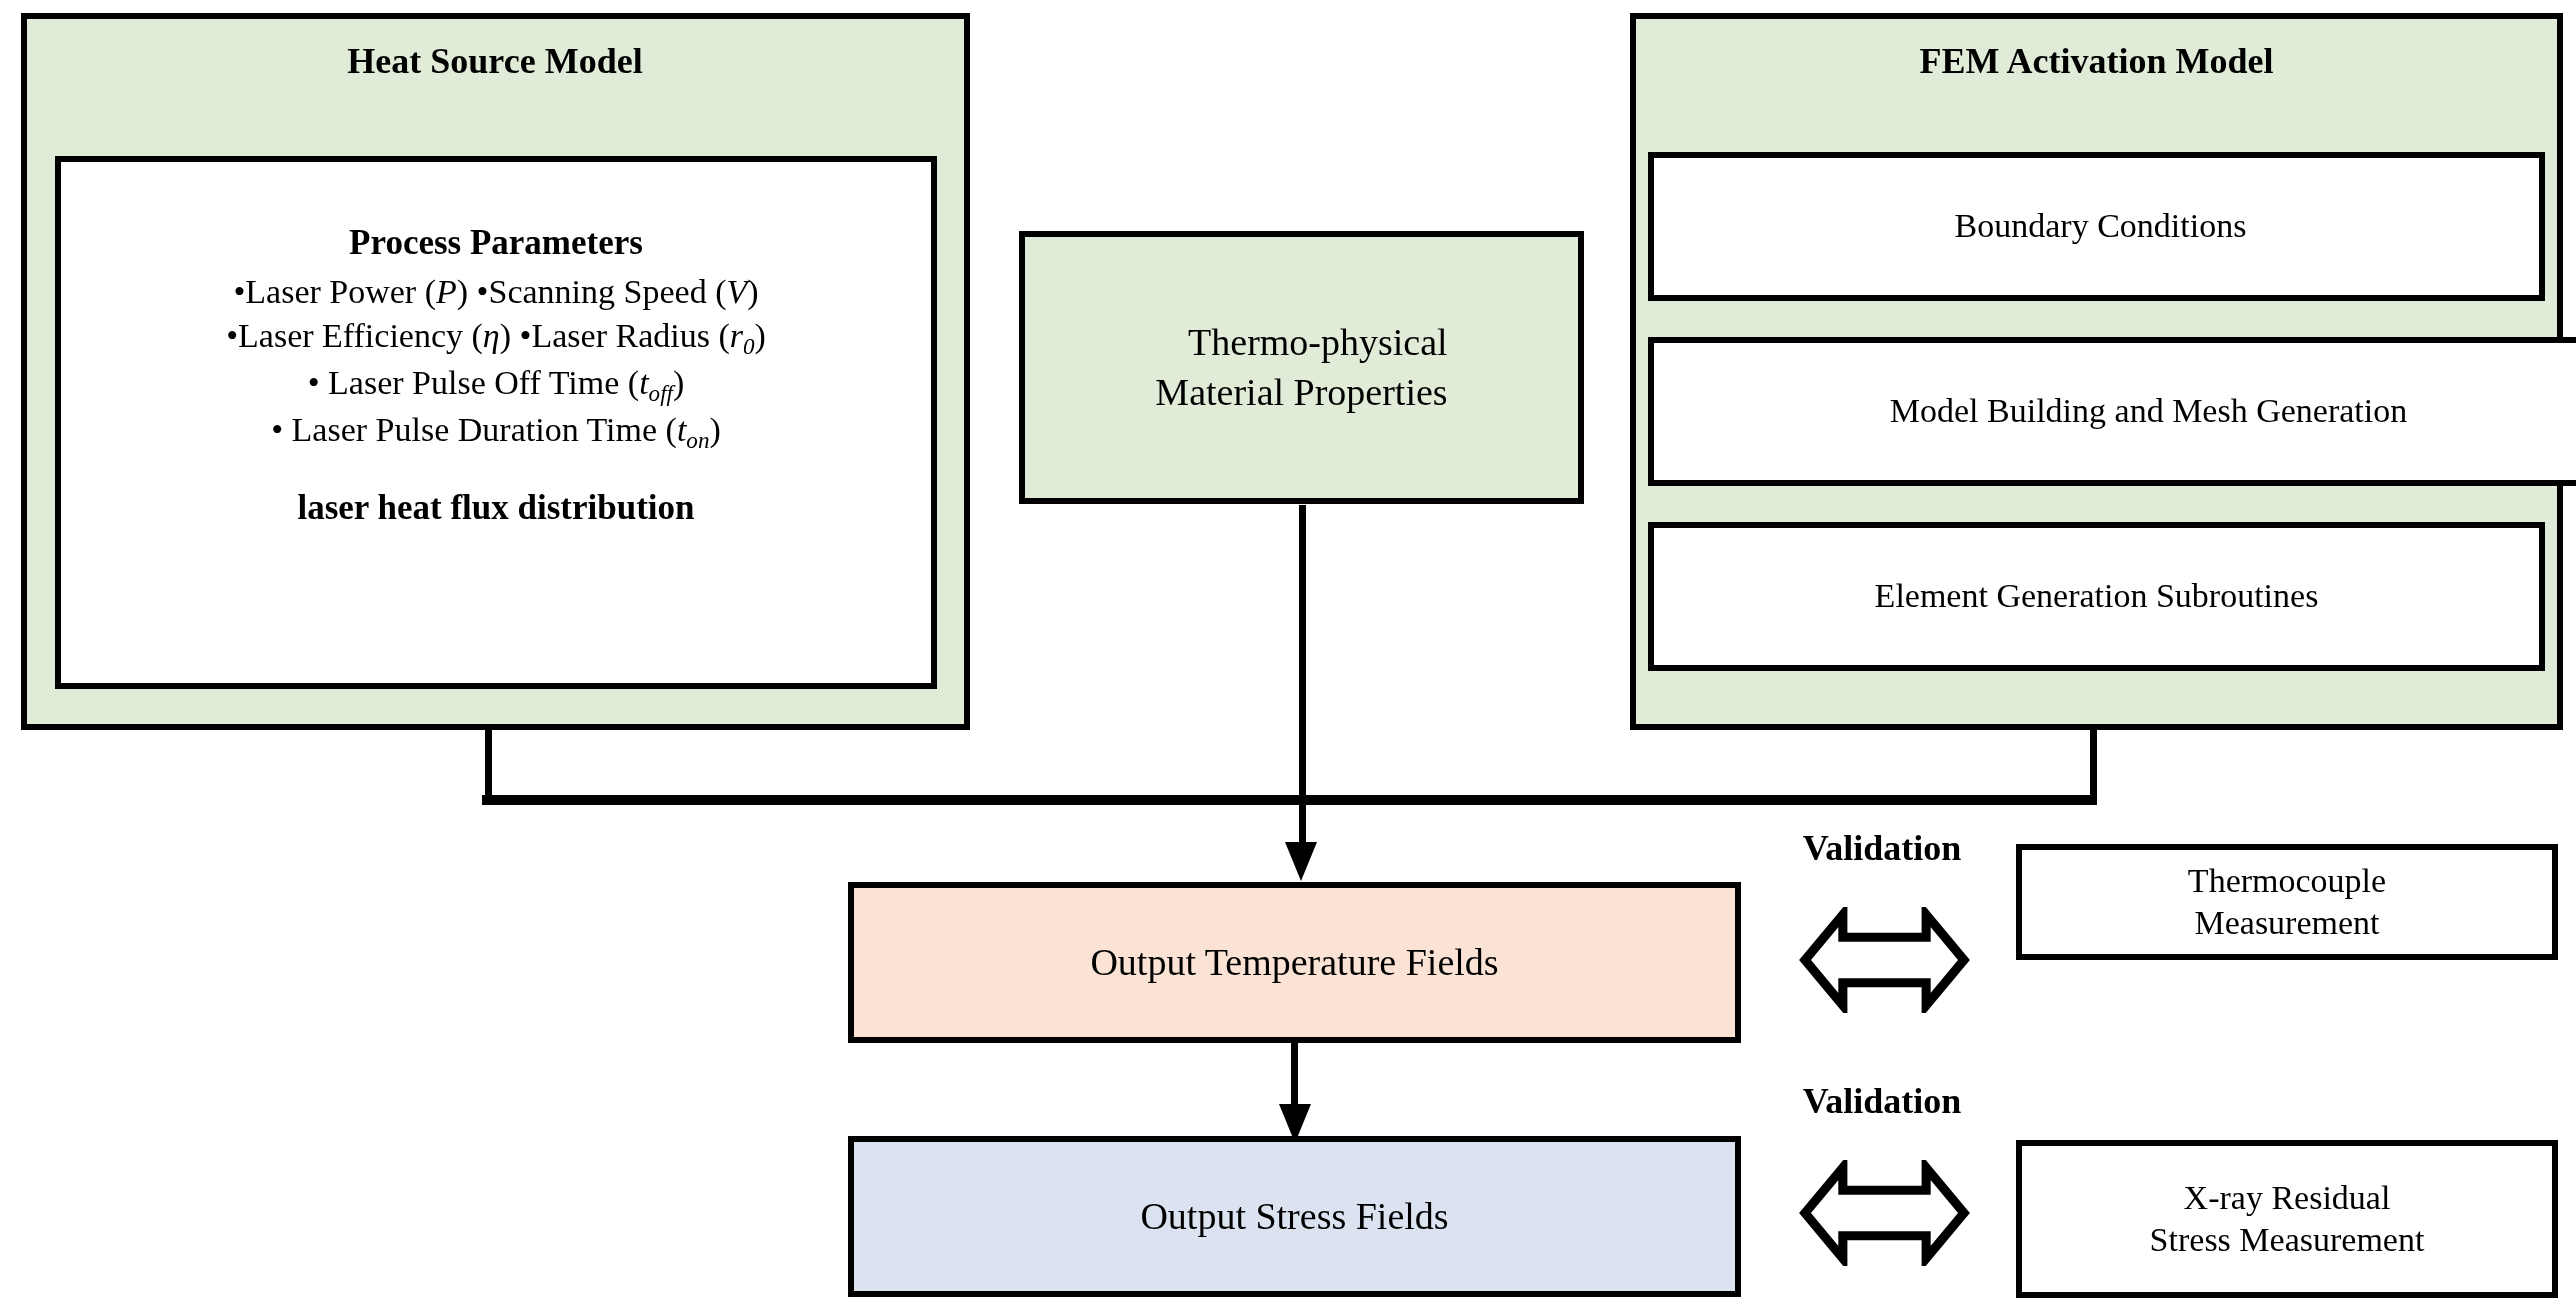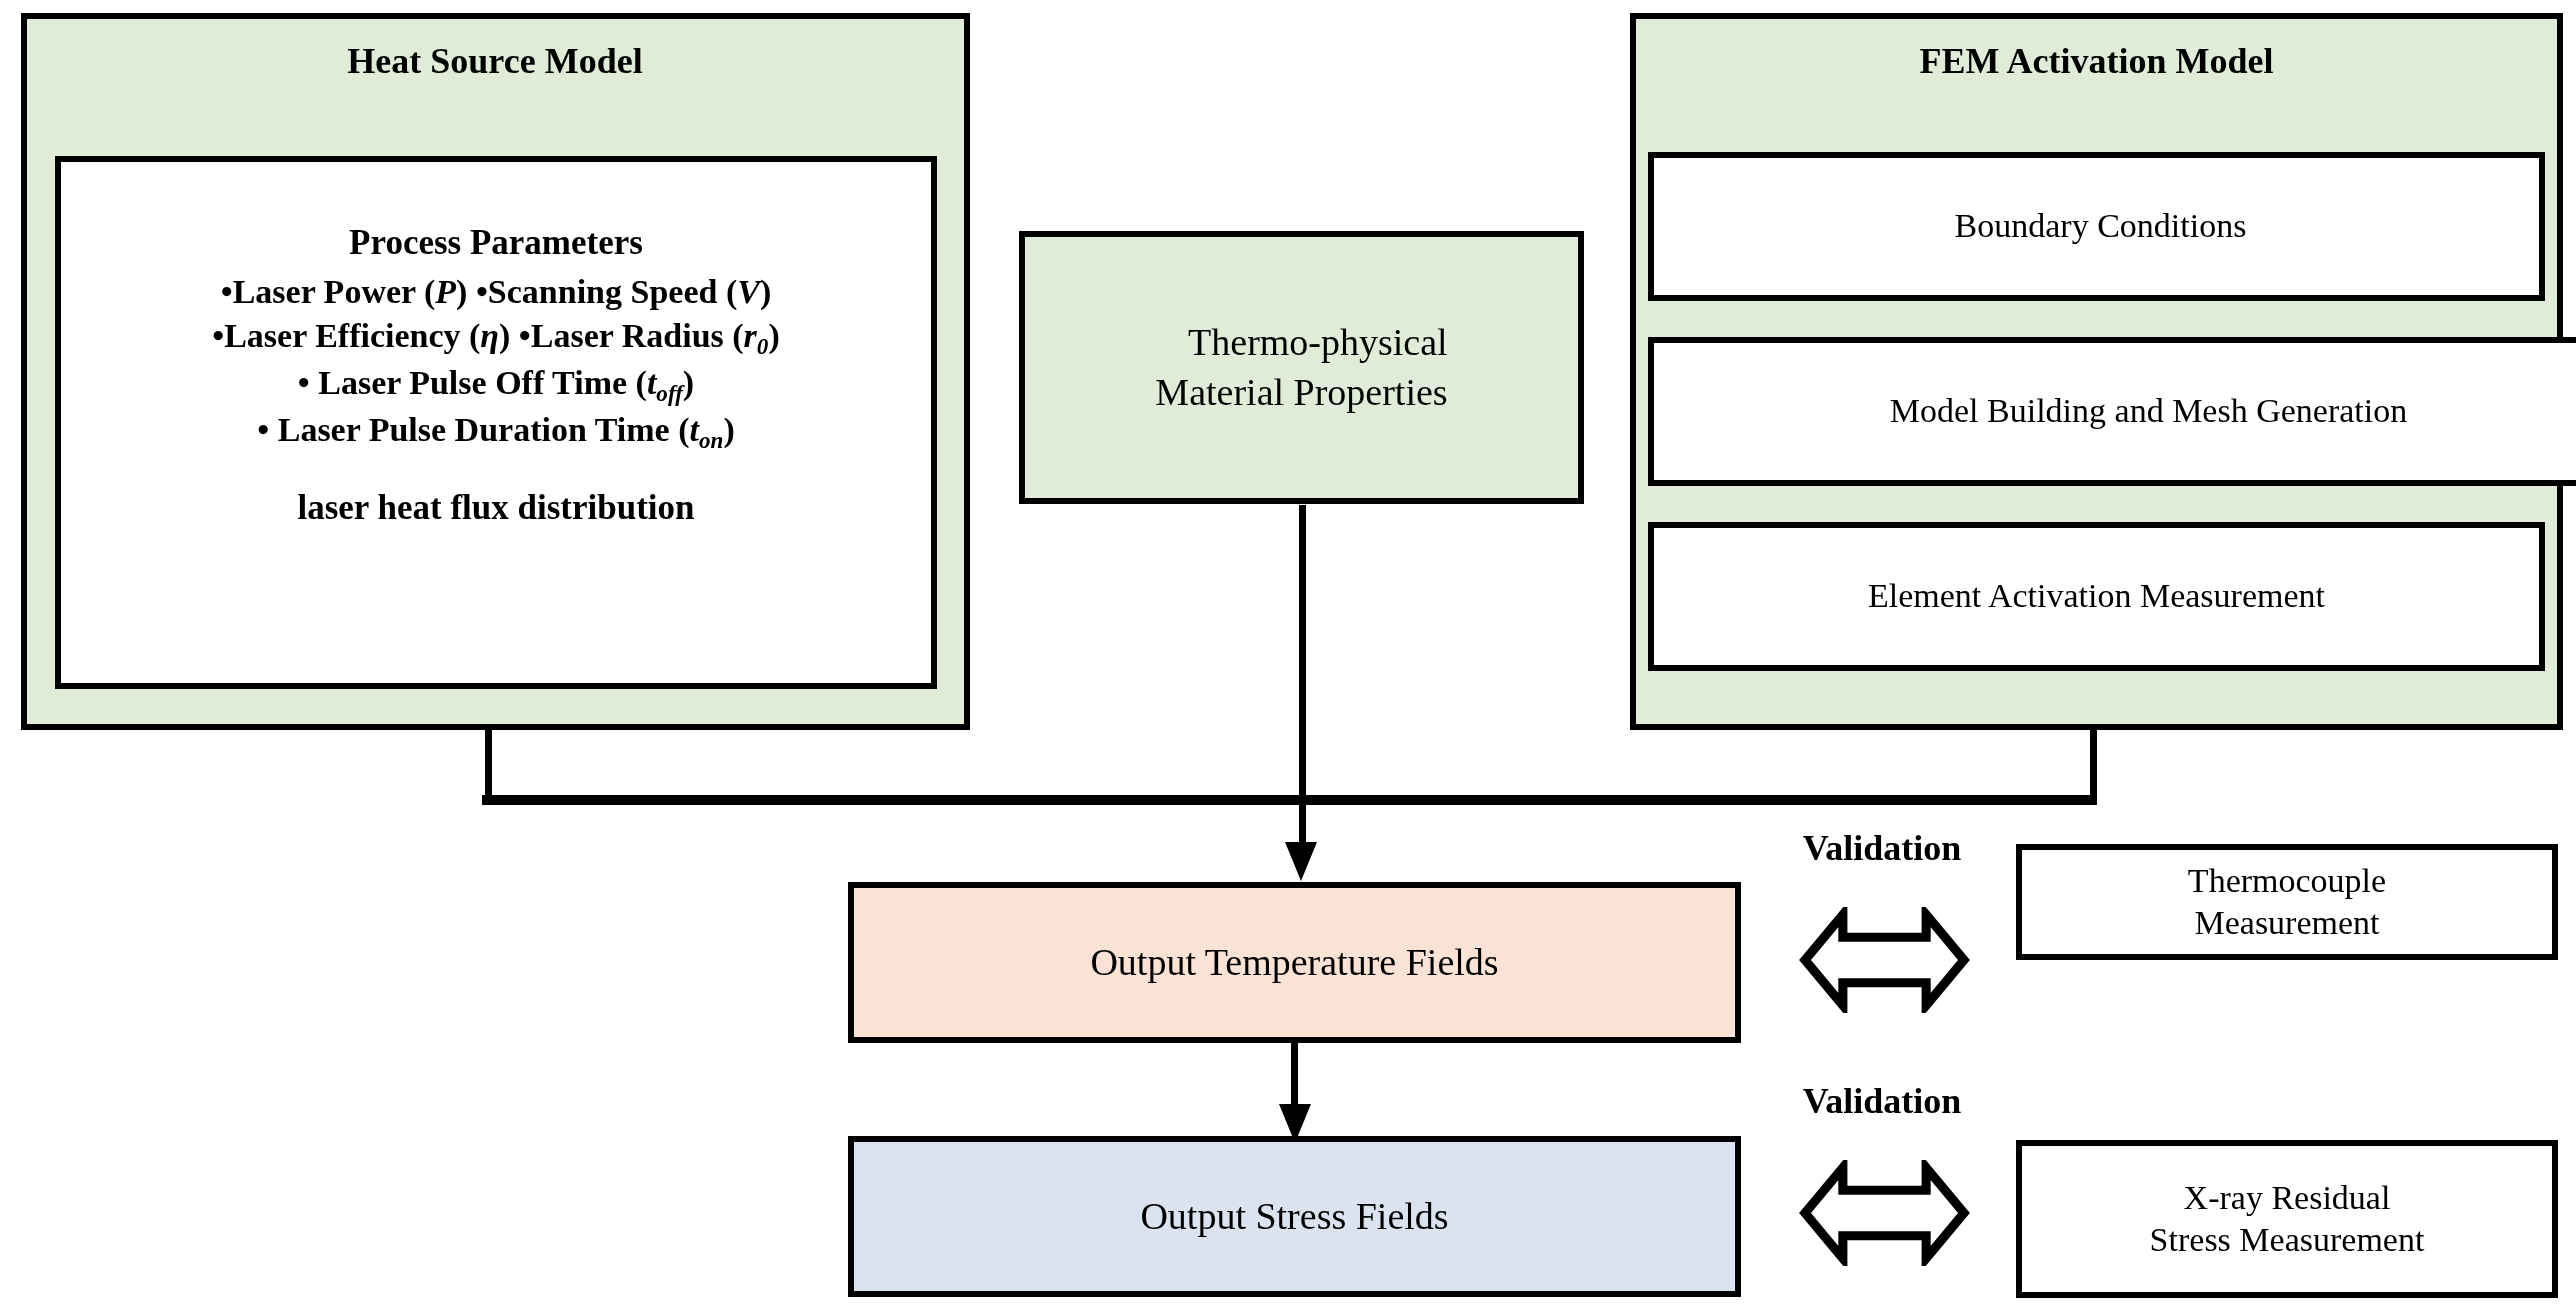--- a/index.html
+++ b/index.html
@@ -73,21 +73,21 @@
     font-size: 34px;
     line-height: 1.30;
   }
   .param-heading {
     font-weight: bold;
     font-size: 35px;
     margin-bottom: 4.6px;
   }
   .param-line {
     white-space: nowrap;
-    font-weight: bold;
+    font-weight: normal;
   }
   .flux-line {
     font-weight: bold;
     font-size: 35px;
     margin-top: 30px;
   }
   .it { font-style: italic; }
   .sub {
     font-style: italic;
     font-size: 0.68em;
@@ -170,21 +170,21 @@
 
   <div class="box white" style="left:1648px; top:152px; width:897px; height:149px;padding-left:8px;">
     <span class="plain-label">Boundary Conditions</span>
   </div>
 
   <div class="box white" style="left:1648px; top:337px; width:1001px; height:149px;text-align:right;">
     <span class="plain-label">Model Building and Mesh Generation</span>
   </div>
 
   <div class="box white" style="left:1648px; top:522px; width:897px; height:149px;">
-    <span class="plain-label">Element Activation Measurement</span>
+    <span class="plain-label">Element Generation Subroutines</span>
   </div>
 
   <div class="vline" style="left:485px; top:730px; height:75px;"></div>
 
   <div class="vline" style="left:2090px; top:730px; height:75px;"></div>
 
   <div class="vline" style="left:1299px; top:505px; height:359px;"></div>
 
   <div class="hline" style="left:482px; top:795px; width:1615px;"></div>
 

